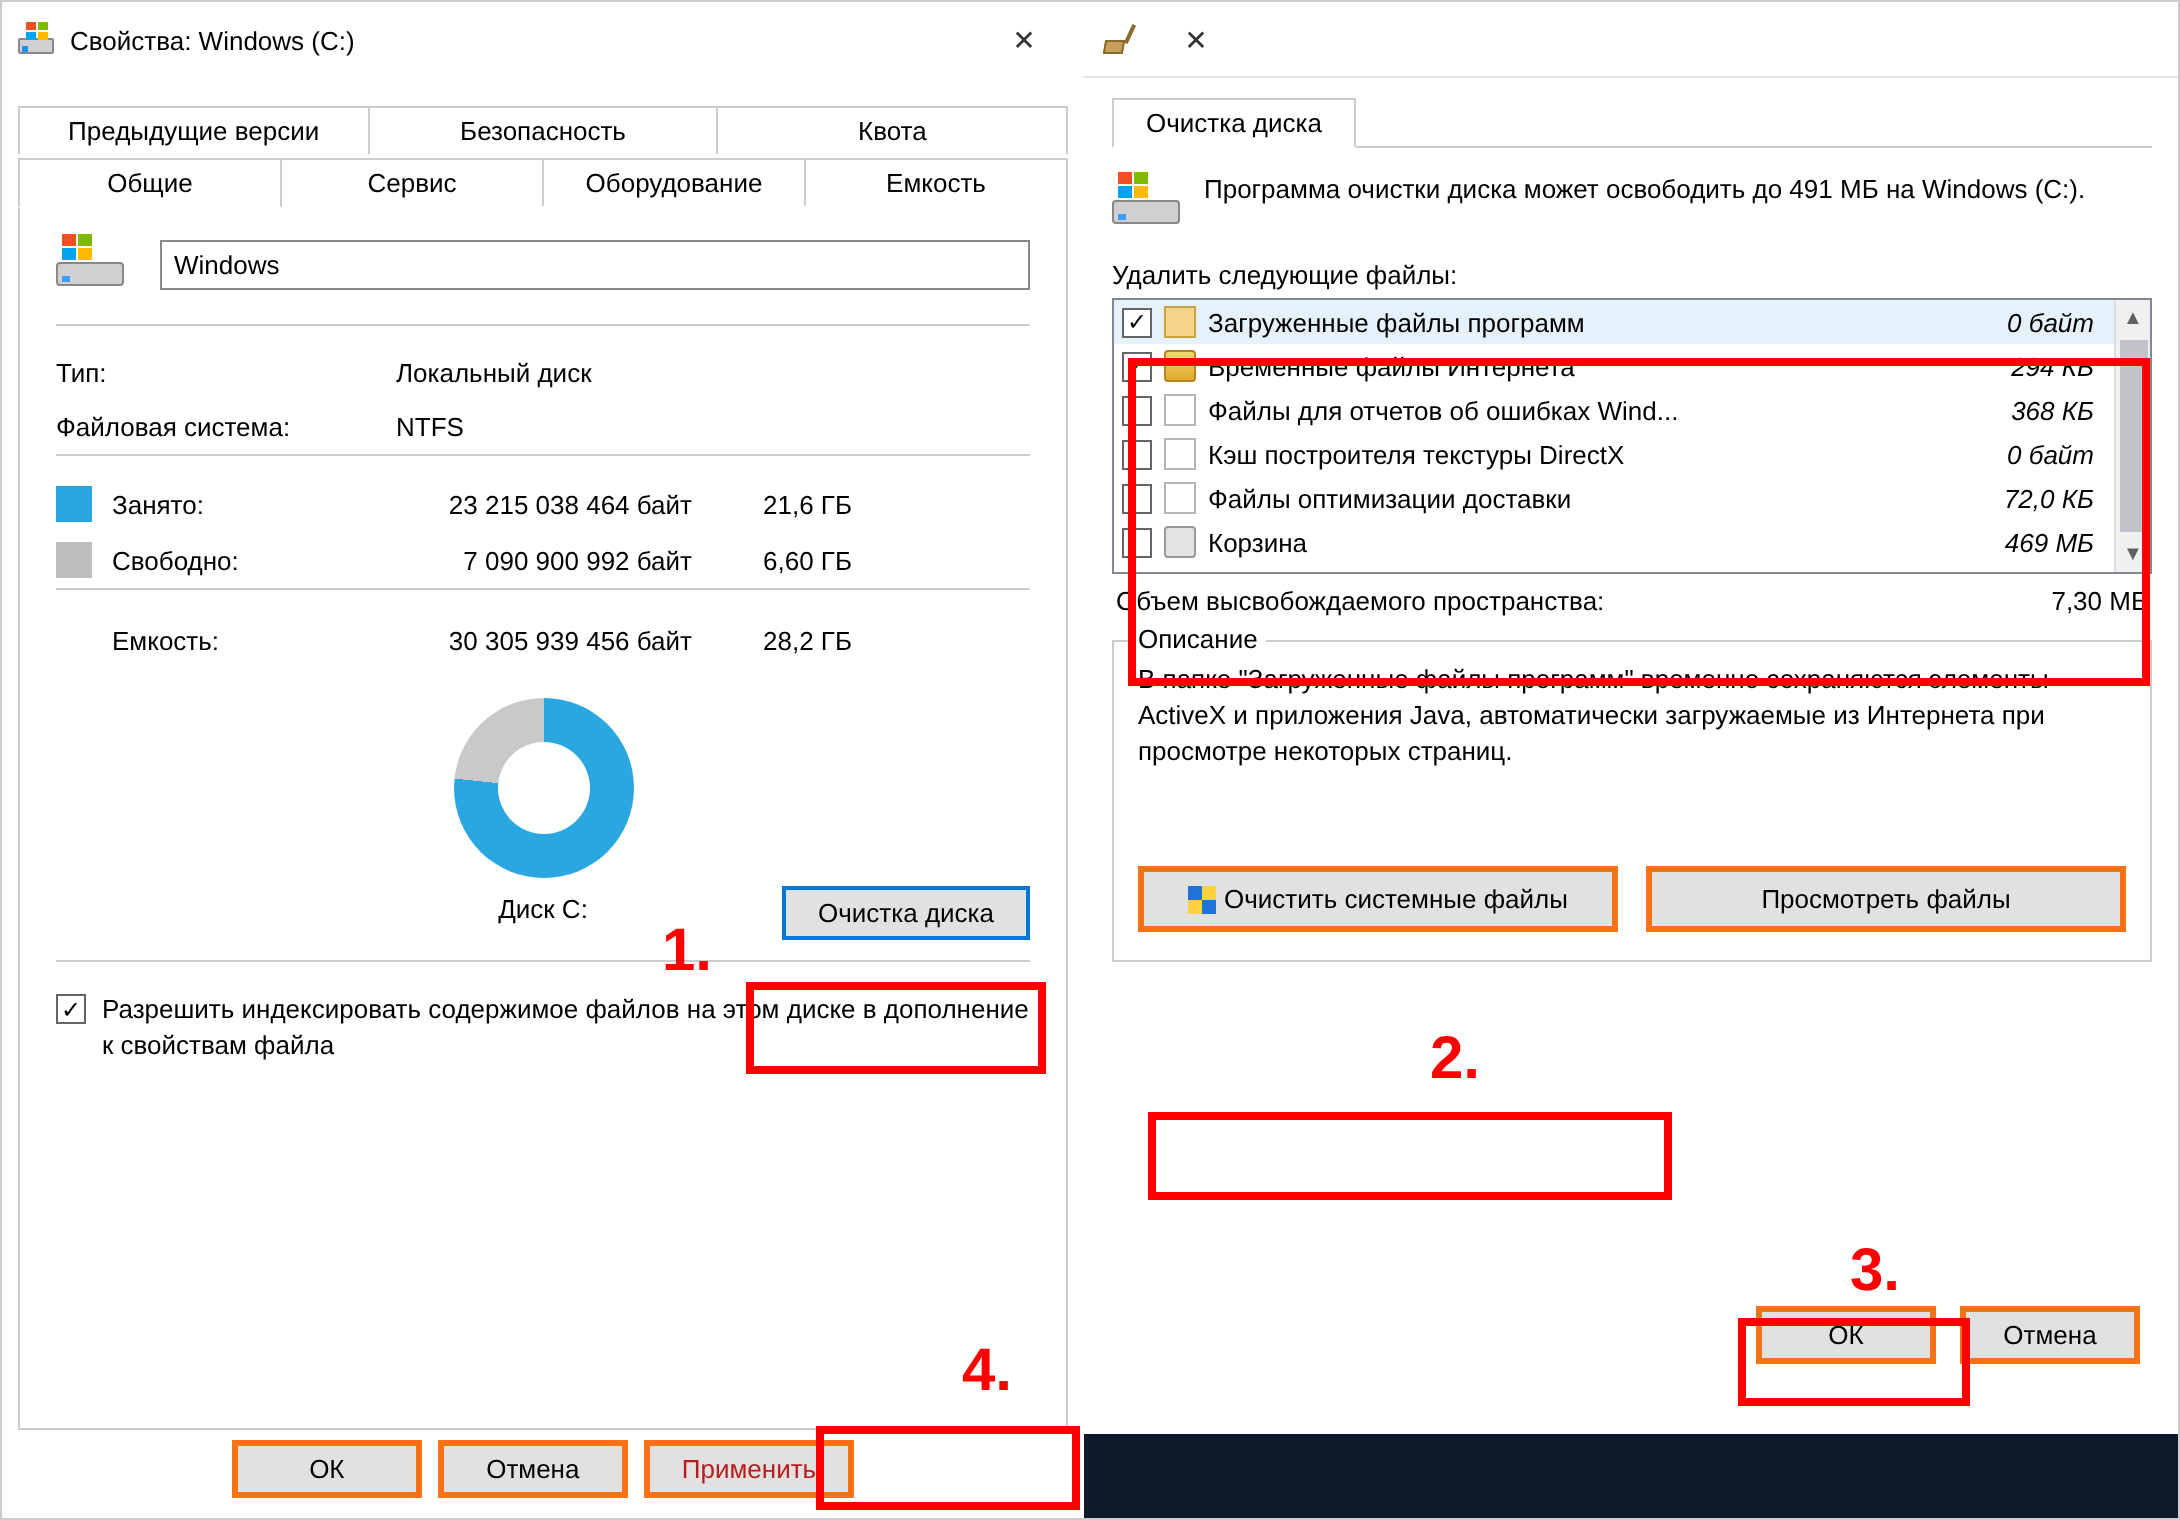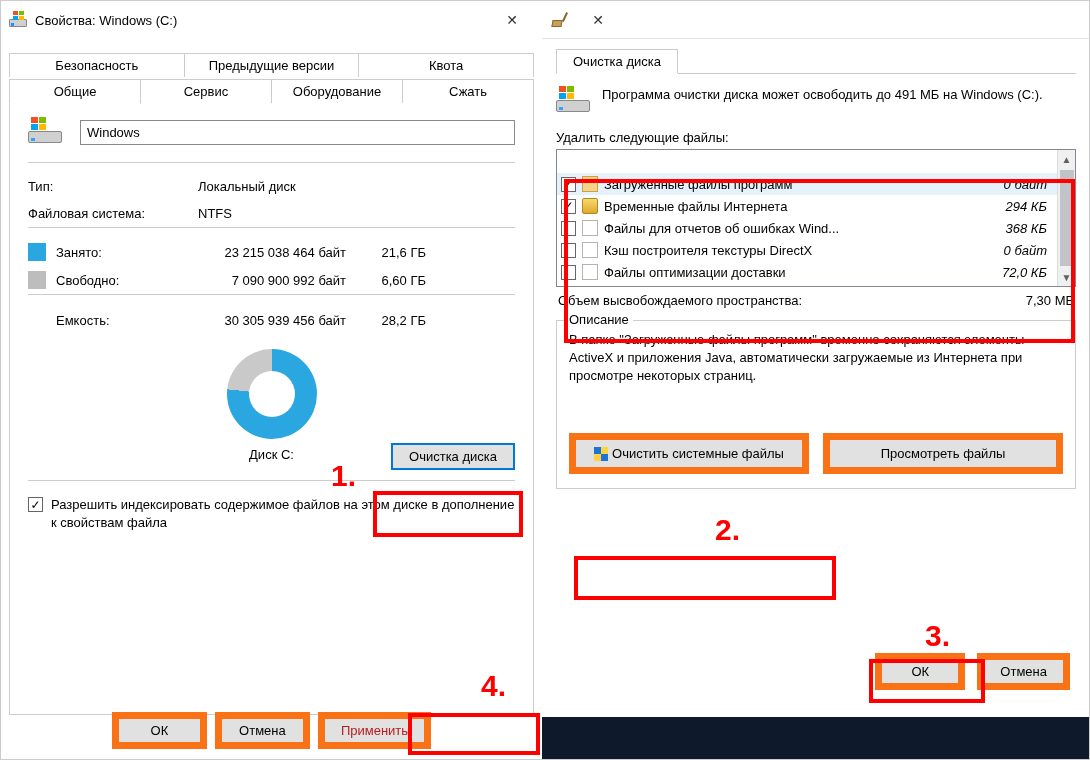--- a/index.html
+++ b/index.html
@@ -107,21 +107,21 @@
   .donut { width:90px; height:90px; border-radius:50%;
     background: conic-gradient(#2aa6e0 0deg 276deg, #c9c9c9 276deg 360deg);
     position:relative; margin-bottom:8px;
   }
   .donut::after { content:""; position:absolute; inset:22px; background:#fff; border-radius:50%; }
   .disk-label { font-size:13px; }
 
   .cleanup-btn-pos { position:absolute; right:0; bottom:0; }
   .btn {
     background:#e1e1e1;
-    border:7px solid #f97316;
+    border:3px solid #f97316;
     padding:4px 16px;
     font: inherit;
     cursor:default;
     min-width:80px;
   }
   .btn.default { border:2px solid #0078d7; }
   .btn:disabled, .btn.disabled { color:#b91c1c; }
 
   .anno { position:absolute; color:#f00; font-size:30px; font-weight:bold; font-family: Arial, sans-serif; pointer-events:none; }
   .redbox { position:absolute; border:4px solid #f00; pointer-events:none; }
@@ -151,21 +151,21 @@
     overflow:hidden;
     position:relative;
   }
   .file-list-inner { position:absolute; inset:0; right:18px; overflow:hidden; }
   .list-row { display:flex; align-items:center; height:22px; padding:0 4px; }
   .list-row .cb { width:15px; height:15px; border:1px solid #666; display:flex; align-items:center; justify-content:center; margin-right:6px; background:#fff; }
   .list-row .cb.checked::after { content:"✓"; font-size:12px; color:#000; }
   .list-row .ficon { width:16px; height:16px; margin-right:6px; flex-shrink:0; }
   .list-row .fname { flex:1; white-space:nowrap; overflow:hidden; text-overflow:ellipsis; }
   .list-row .fsize { width:70px; text-align:right; padding-right:6px;font-style:italic; }
-  .list-row.sel { background:#e5f1fb;margin-top:23px; }
+  .list-row.sel { background:#e5f1fb; }
   .scrollbar { position:absolute; right:0; top:0; bottom:0; width:18px; background:#f0f0f0; border-left:1px solid #ddd; display:flex; flex-direction:column; align-items:center; }
   .scrollbar .arr { width:100%; height:18px; display:flex; align-items:center; justify-content:center; color:#606060; font-size:10px; }
   .scrollbar .thumb { width:14px; background:#c2c3c9; flex:0 0 auto; height:70%; margin:auto 0; border-radius:0; }
 
   .total-row { display:flex; padding:6px 2px 8px 2px;align-items:flex-end; }
   .total-row .lbl { flex:1; }
   .total-row .val { width:80px; text-align:right; }
 
   .groupbox { border:1px solid #ccc; padding:10px 12px 14px 12px; margin-top:4px; position:relative; }
   .groupbox .gb-title { position:absolute; top:-9px; left:8px; background:#fff; padding:0 4px; font-size:13px; }
@@ -210,29 +210,29 @@
           <span class="q q3"></span>
           <span class="q q4"></span>
         </span>
     </span>
     <span class="title">Свойства: Windows (C:)</span>
     <span class="close">✕</span>
   </div>
 
   <div class="tabs-wrap">
     <div class="tabs-row top">
+      <div class="tab">Предыдущие версии</div>
       <div class="tab">Безопасность</div>
-      <div class="tab">Предыдущие версии</div>
       <div class="tab">Квота</div>
     </div>
     <div class="tabs-row bottom">
       <div class="tab active">Общие</div>
       <div class="tab">Сервис</div>
       <div class="tab">Оборудование</div>
-      <div class="tab">Сжать</div>
+      <div class="tab">Емкость</div>
     </div>
 
     <div class="tab-content">
       <div class="nameline">
         <span class="big-drive-icon">
           <span class="body"></span>
             <span class="led"></span>
           <span class="winlogo">
               <span class="q q1"></span>
               <span class="q q2"></span>

